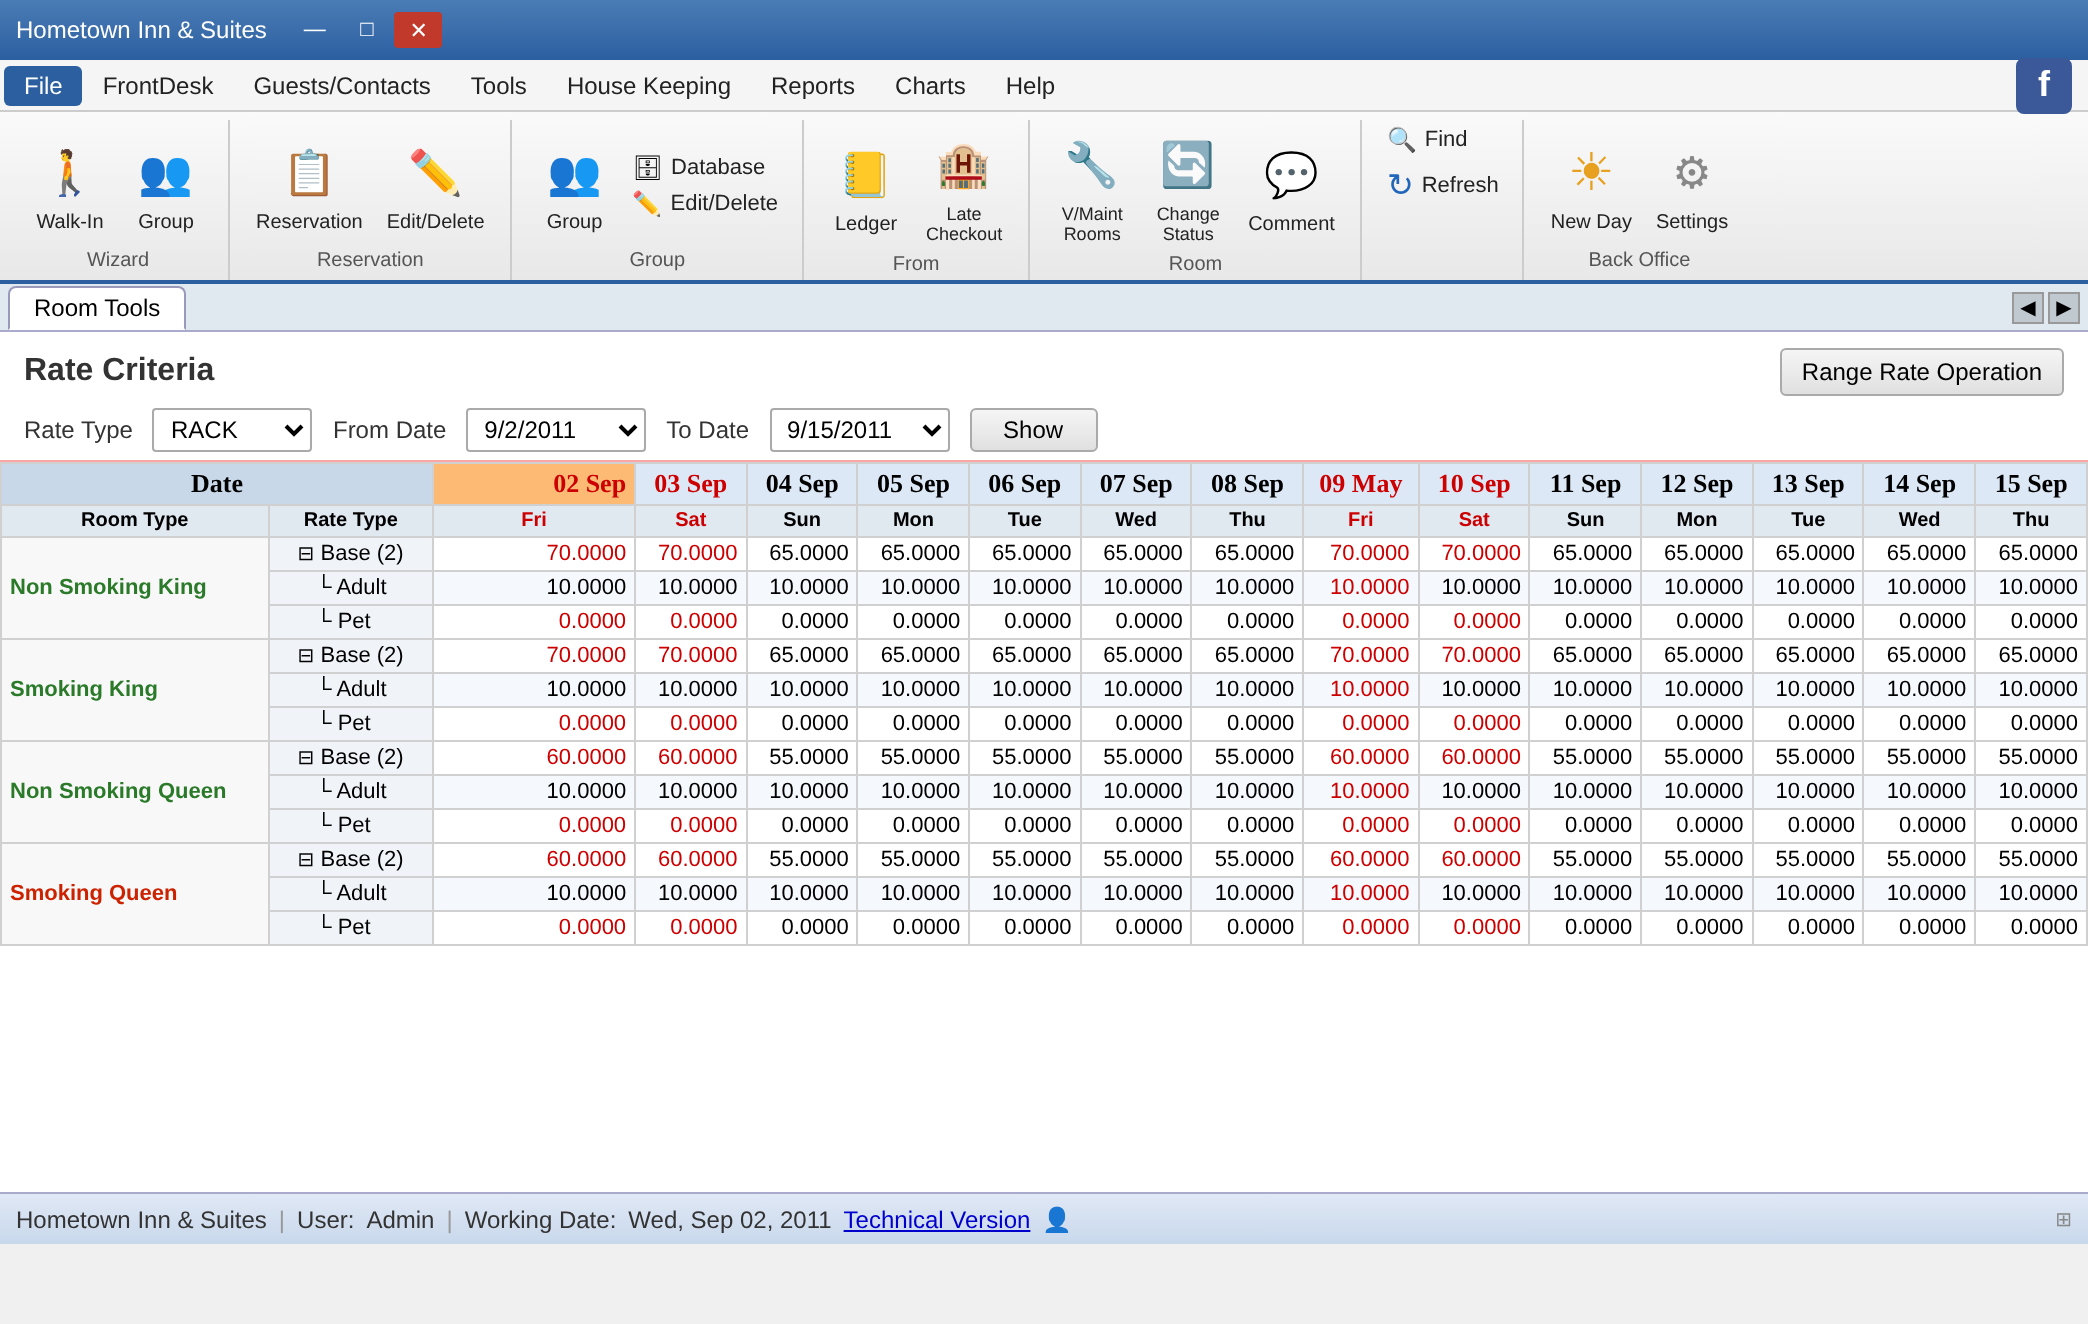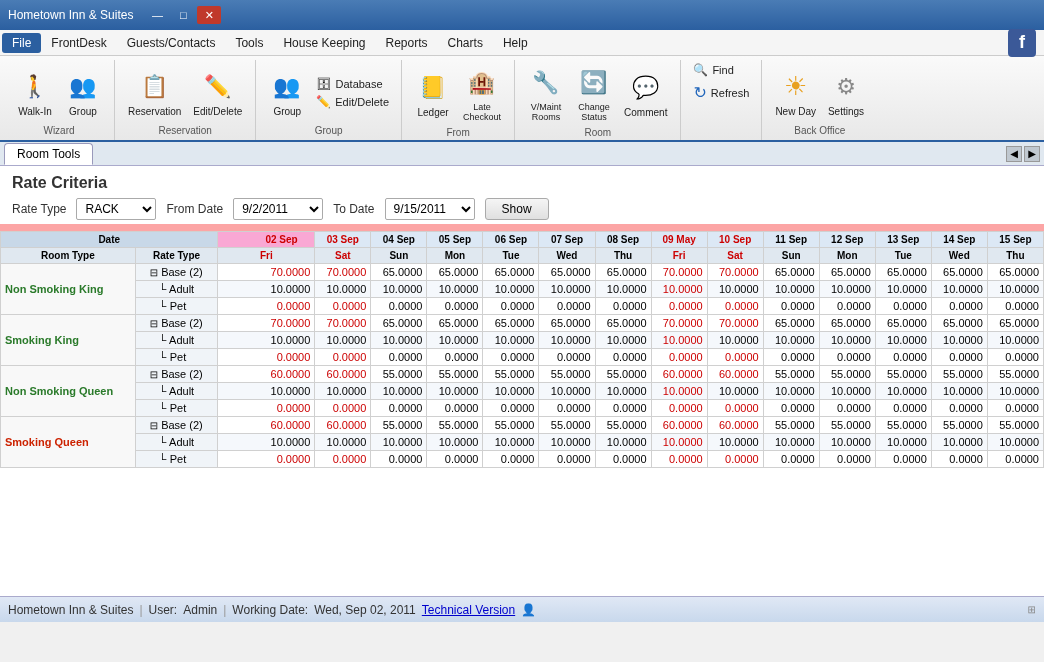--- a/index.html
+++ b/index.html
@@ -31,35 +31,35 @@
 
     
     .content-area { background: white; height: calc(662px - 30px - 26px - 86px - 24px - 26px); overflow: hidden; }
     .tab-bar { background: #e0e8f0; border-bottom: 1px solid #aac; display: flex; align-items: center; height: 24px; padding: 0 4px; }
     .tab { padding: 3px 12px; cursor: pointer; font-size: 12px; border: 1px solid #99b; border-bottom: none; background: #c8d8e8; border-radius: 4px 4px 0 0; margin-right: 2px; }
     .tab.active { background: white; border-bottom: 1px solid white; }
     .tab-nav { margin-left: auto; display: flex; gap: 2px; }
     .tab-nav-btn { width: 16px; height: 16px; background: #c0c8d0; border: 1px solid #999; display: flex; align-items: center; justify-content: center; font-size: 10px; cursor: pointer; }
 
     
-    .rate-criteria { padding: 8px 12px 4px; border-bottom: 7px solid #fca5a5; }
+    .rate-criteria { padding: 8px 12px 4px; border-bottom: 1px solid #fca5a5; }
     .rate-criteria h2 { font-size: 16px; font-weight: bold; color: #333; display: inline-block; }
     .criteria-header { display: flex; align-items: center; justify-content: space-between; }
     .range-rate-btn { background: linear-gradient(to bottom, #f5f5f5, #e0e0e0); border: 1px solid #aaa; padding: 4px 10px; cursor: pointer; font-size: 12px; border-radius: 3px; }
 
     .criteria-row { display: flex; align-items: center; gap: 10px; margin-top: 6px; }
     .criteria-label { font-size: 12px; color: #333; white-space: nowrap; }
     .criteria-select { height: 22px; font-size: 12px; border: 1px solid #aaa; background: white; padding: 0 4px; border-radius: 2px; cursor: pointer; }
     .show-btn { background: linear-gradient(to bottom, #f5f5f5, #e0e0e0); border: 1px solid #aaa; padding: 3px 16px; cursor: pointer; font-size: 12px; border-radius: 3px; height: 22px; }
 
     
     .rate-table-container { overflow: auto; height: 340px; }
     table.rate-table { border-collapse: collapse; width: 100%; font-size: 11px; }
     table.rate-table th, table.rate-table td { border: 1px solid #d0d0d0; padding: 2px 4px; white-space: nowrap; }
-    table.rate-table thead tr:first-child th { background: #dce8f5; font-weight: bold; text-align: center; font-size: 10px; }
+    table.rate-table thead tr:first-child th { background: #dce8f5; font-weight: bold; text-align: center; font-size: 13px; font-family: Liberation Serif, serif; }
     table.rate-table thead tr:nth-child(2) th { background: #e0e8f0; font-size: 10px; text-align: center; }
 
     
     .status-bar { background: linear-gradient(to bottom, #e0e8f5, #c8d8ec); border-top: 1px solid #aac; height: 26px; display: flex; align-items: center; padding: 0 8px; gap: 6px; font-size: 11px; color: #333; }
     .status-sep { color: #999; }
     .status-link { color: #0000cc; text-decoration: underline; cursor: pointer; }
     .status-right { margin-left: auto; color: #888; font-size: 10px; }
 
     
     .ribbon-icon { width: 36px; height: 36px; display: flex; align-items: center; justify-content: center; font-size: 22px; }
@@ -217,20 +217,21 @@
     <div class="tab-nav-btn">◀</div>
     <div class="tab-nav-btn">▶</div>
   </div>
 </div>
 
 <div class="content-area" style="height:430px;">
 
   <div class="rate-criteria">
     <div class="criteria-header">
       <h2>Rate Criteria</h2>
+      <button class="range-rate-btn">Range Rate Operation</button>
     </div>
     <div class="criteria-row">
       <span class="criteria-label">Rate Type</span>
       <select class="criteria-select" style="width:80px;">
         <option>RACK</option>
       </select>
       <span class="criteria-label">From Date</span>
       <select class="criteria-select" style="width:90px;">
         <option>9/2/2011</option>
       </select>
@@ -240,21 +241,21 @@
       </select>
       <button class="show-btn">Show</button>
     </div>
   </div>
 
   <div class="rate-table-container">
     <table class="rate-table">
       <thead>
         <tr>
           <th colspan="2" class="th-room-type" style="background:#c8d8e8;text-align:center;">Date</th>
-          <th style="background:#f9a8d4;text-align:left;color:#cc0000;font-weight:bold;padding-left:47px;">02 Sep</th>
+          <th style="background:#fdba74;text-align:right;color:#cc0000;font-weight:bold;padding-left:47px;">02 Sep</th>
           <th style="background:#dce8f5;text-align:center;color:#cc0000;font-weight:bold;">03 Sep</th>
           <th style="background:#dce8f5;text-align:center;">04 Sep</th>
           <th style="background:#dce8f5;text-align:center;">05 Sep</th>
           <th style="background:#dce8f5;text-align:center;">06 Sep</th>
           <th style="background:#dce8f5;text-align:center;">07 Sep</th>
           <th style="background:#dce8f5;text-align:center;">08 Sep</th>
           <th style="background:#dce8f5;text-align:center;color:#cc0000;font-weight:bold;">09 May</th>
           <th style="background:#dce8f5;text-align:center;color:#cc0000;font-weight:bold;">10 Sep</th>
           <th style="background:#dce8f5;text-align:center;">11 Sep</th>
           <th style="background:#dce8f5;text-align:center;">12 Sep</th>

